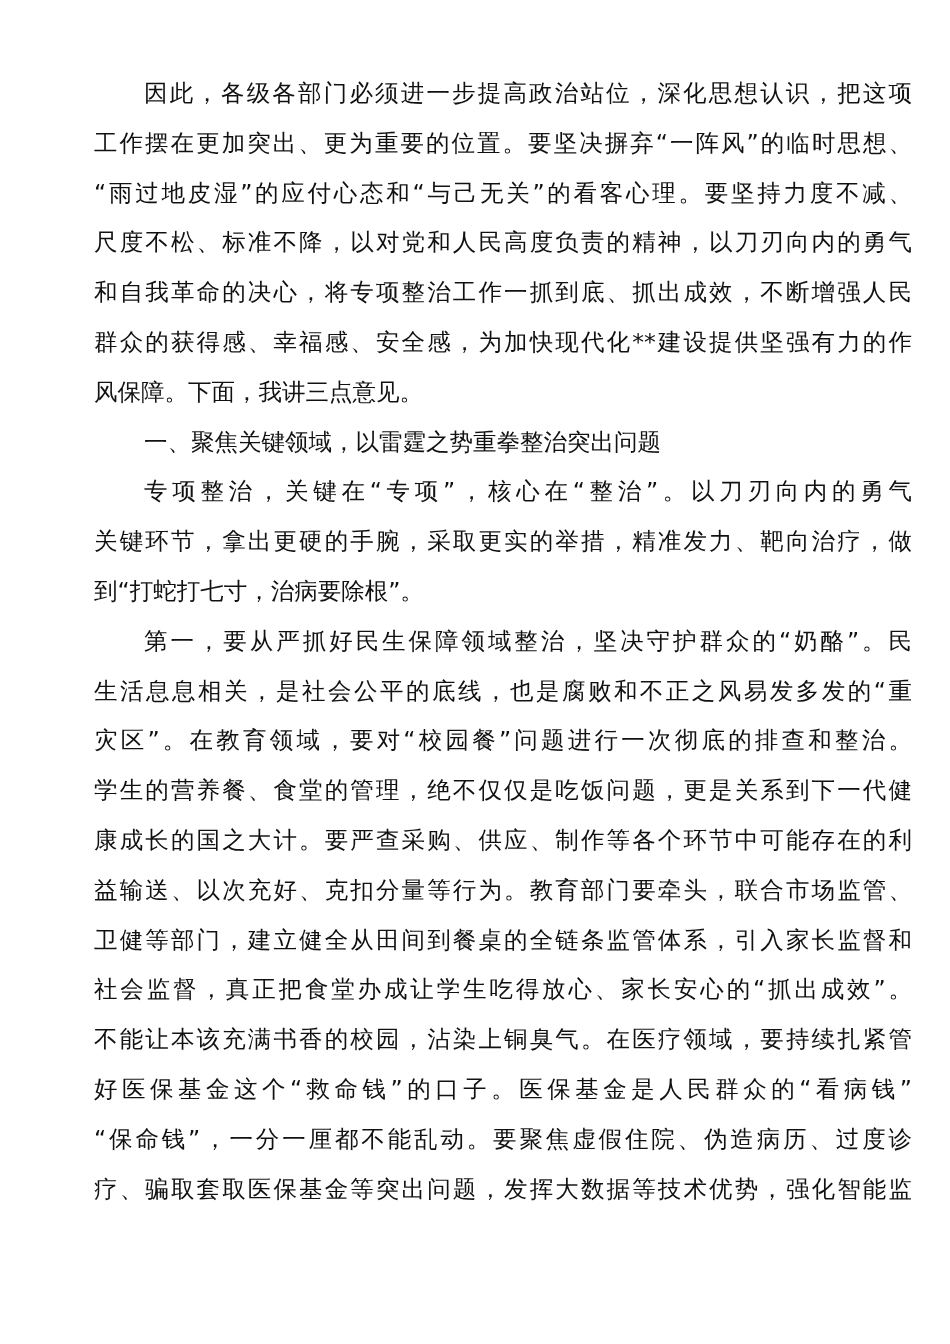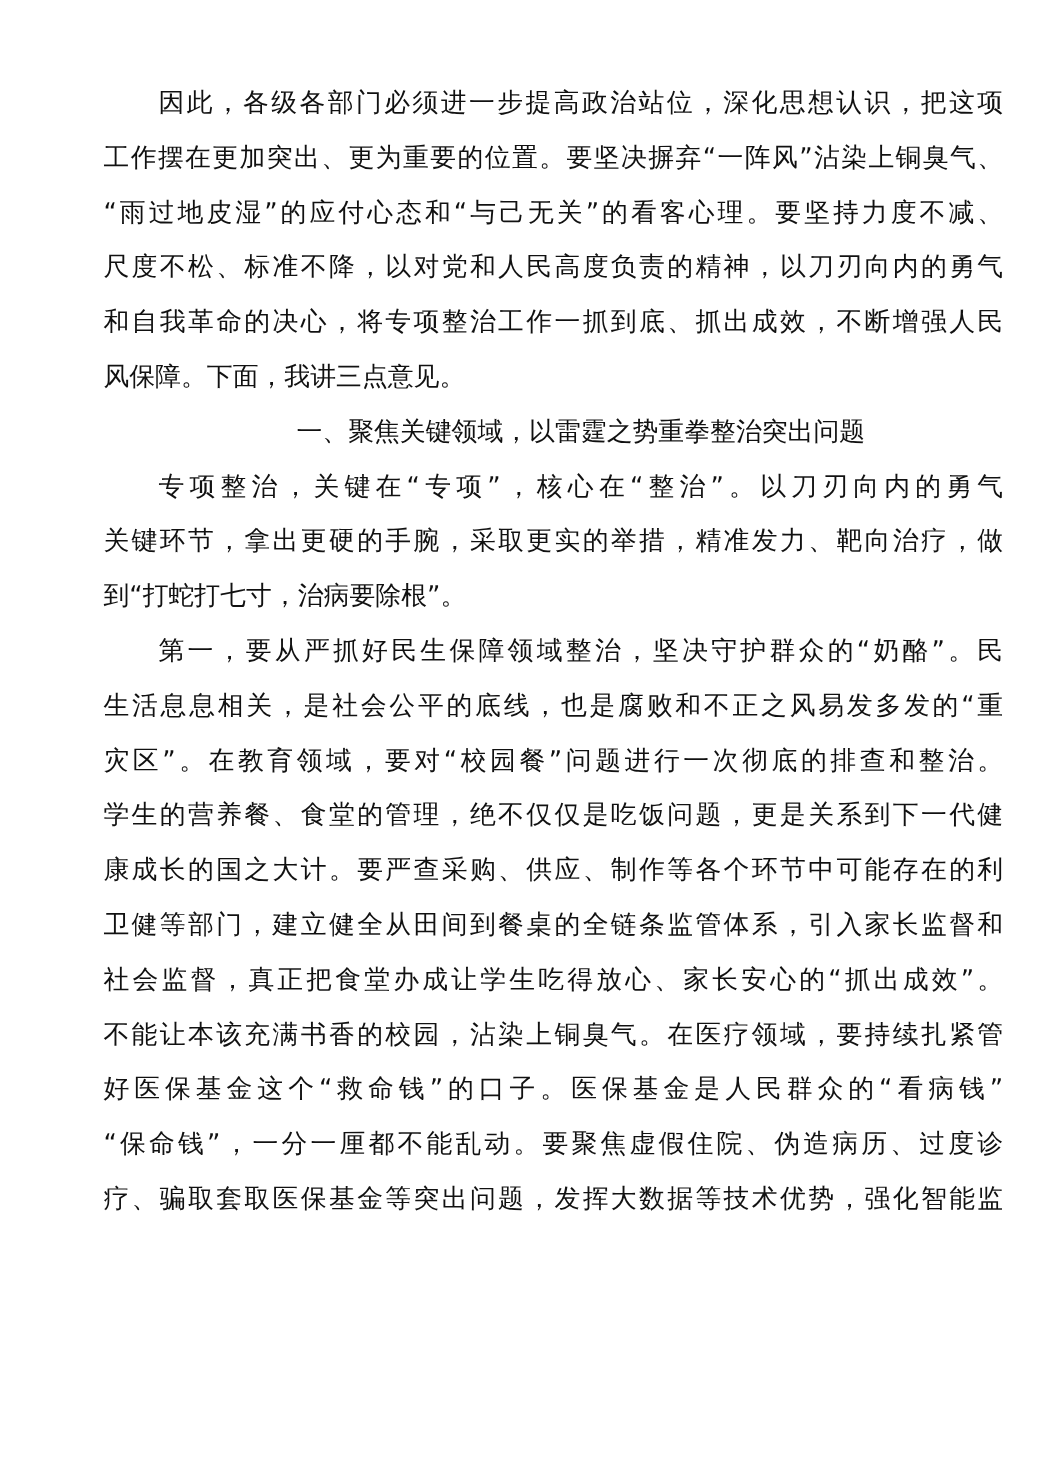--- a/index.html
+++ b/index.html
@@ -25,45 +25,46 @@
     .line {
       height: 49.8px;
       line-height: 49.8px;
       font-size: 23.5px;
       white-space: nowrap;
       overflow: visible;
       letter-spacing: 0px;
     }
     .indent {
       padding-left: 50px;
-      text-align: center;
     }
     .justify {
       text-align: justify;
       text-align-last: justify;
     }
   </style>
 </head>
 <body>
 
 <div class="page">
   <div class="line indent justify">因此，各级各部门必须进一步提高政治站位，深化思想认识，把这项</div>
-  <div class="line justify">工作摆在更加突出、更为重要的位置。要坚决摒弃“一阵风”沾染上铜臭气、</div>
+  <div class="line justify">工作摆在更加突出、更为重要的位置。要坚决摒弃“一阵风”的临时思想、</div>
   <div class="line justify">“雨过地皮湿”的应付心态和“与己无关”的看客心理。要坚持力度不减、</div>
   <div class="line justify">尺度不松、标准不降，以对党和人民高度负责的精神，以刀刃向内的勇气</div>
   <div class="line justify">和自我革命的决心，将专项整治工作一抓到底、抓出成效，不断增强人民</div>
+  <div class="line justify">群众的获得感、幸福感、安全感，为加快现代化**建设提供坚强有力的作</div>
   <div class="line">风保障。下面，我讲三点意见。</div>
   <div class="line indent">一、聚焦关键领域，以雷霆之势重拳整治突出问题</div>
   <div class="line indent justify">专项整治，关键在“专项”，核心在“整治”。以刀刃向内的勇气</div>
   <div class="line justify">关键环节，拿出更硬的手腕，采取更实的举措，精准发力、靶向治疗，做</div>
   <div class="line">到“打蛇打七寸，治病要除根”。</div>
   <div class="line indent justify">第一，要从严抓好民生保障领域整治，坚决守护群众的“奶酪”。民</div>
   <div class="line justify">生活息息相关，是社会公平的底线，也是腐败和不正之风易发多发的“重</div>
   <div class="line justify">灾区”。在教育领域，要对“校园餐”问题进行一次彻底的排查和整治。</div>
   <div class="line justify">学生的营养餐、食堂的管理，绝不仅仅是吃饭问题，更是关系到下一代健</div>
   <div class="line justify">康成长的国之大计。要严查采购、供应、制作等各个环节中可能存在的利</div>
+  <div class="line justify">益输送、以次充好、克扣分量等行为。教育部门要牵头，联合市场监管、</div>
   <div class="line justify">卫健等部门，建立健全从田间到餐桌的全链条监管体系，引入家长监督和</div>
   <div class="line justify">社会监督，真正把食堂办成让学生吃得放心、家长安心的“抓出成效”。</div>
   <div class="line justify">不能让本该充满书香的校园，沾染上铜臭气。在医疗领域，要持续扎紧管</div>
   <div class="line justify">好医保基金这个“救命钱”的口子。医保基金是人民群众的“看病钱”</div>
   <div class="line justify">“保命钱”，一分一厘都不能乱动。要聚焦虚假住院、伪造病历、过度诊</div>
   <div class="line justify">疗、骗取套取医保基金等突出问题，发挥大数据等技术优势，强化智能监</div>
 </div>
 
 </body></html>

